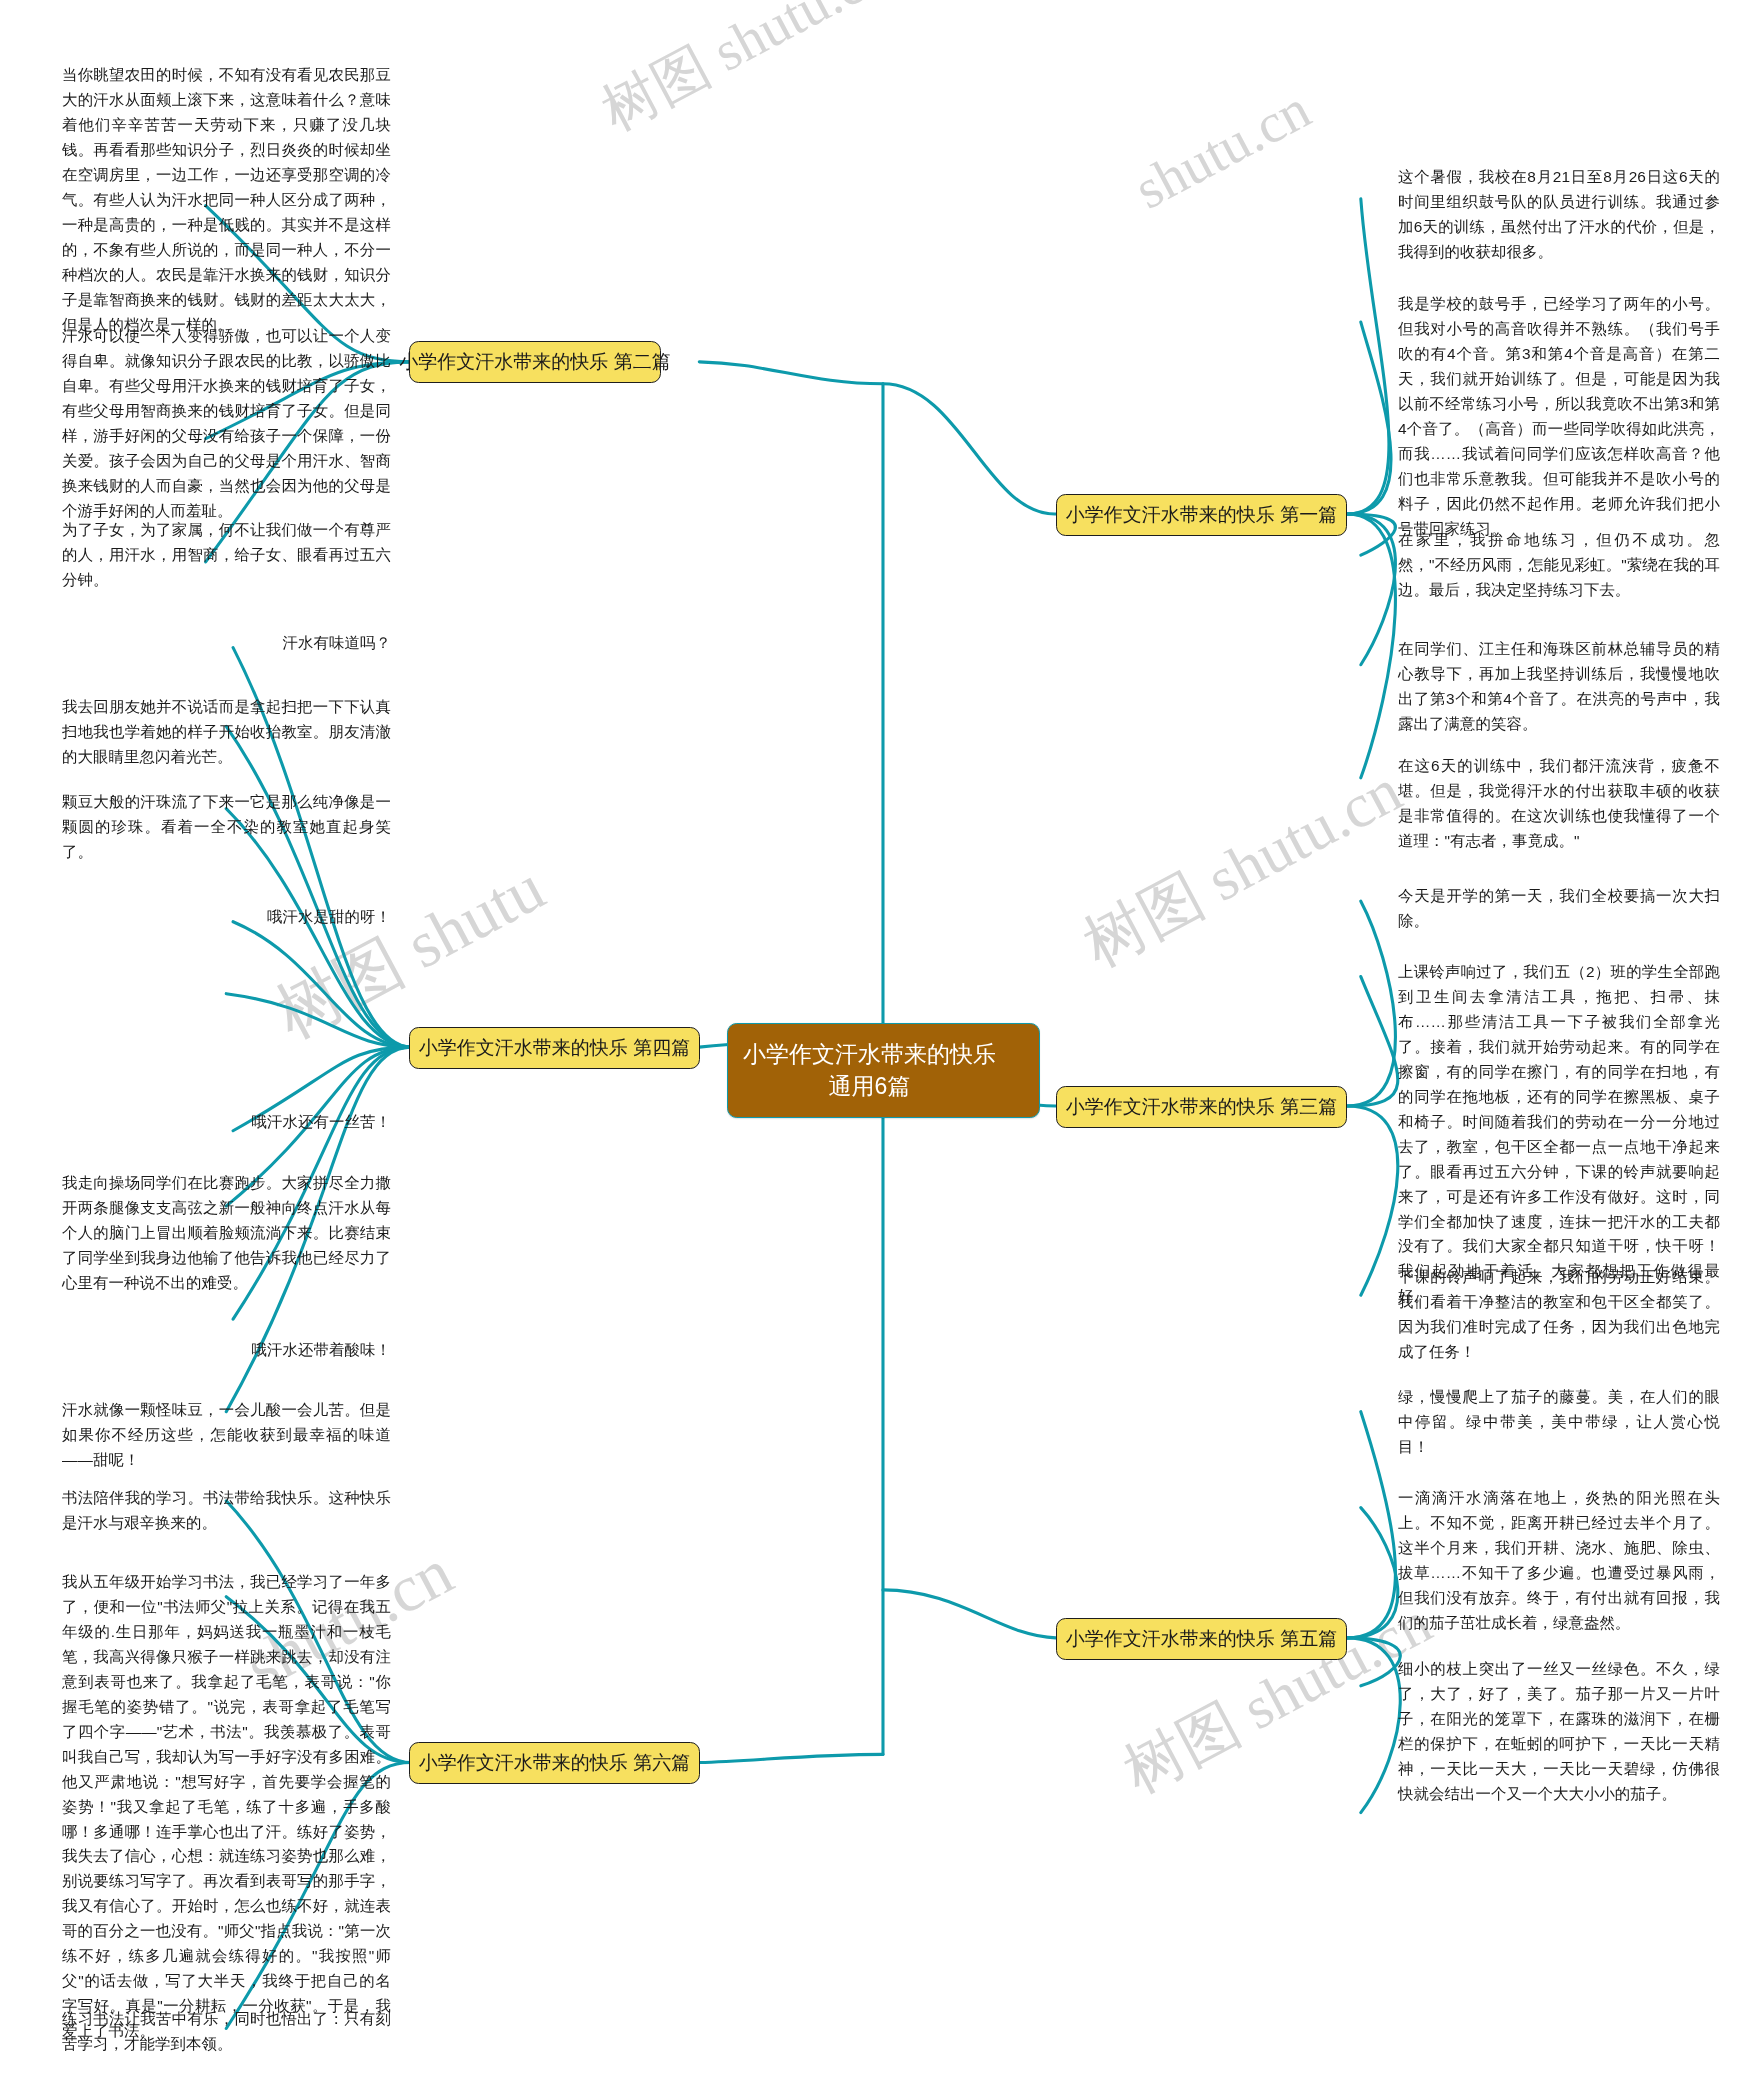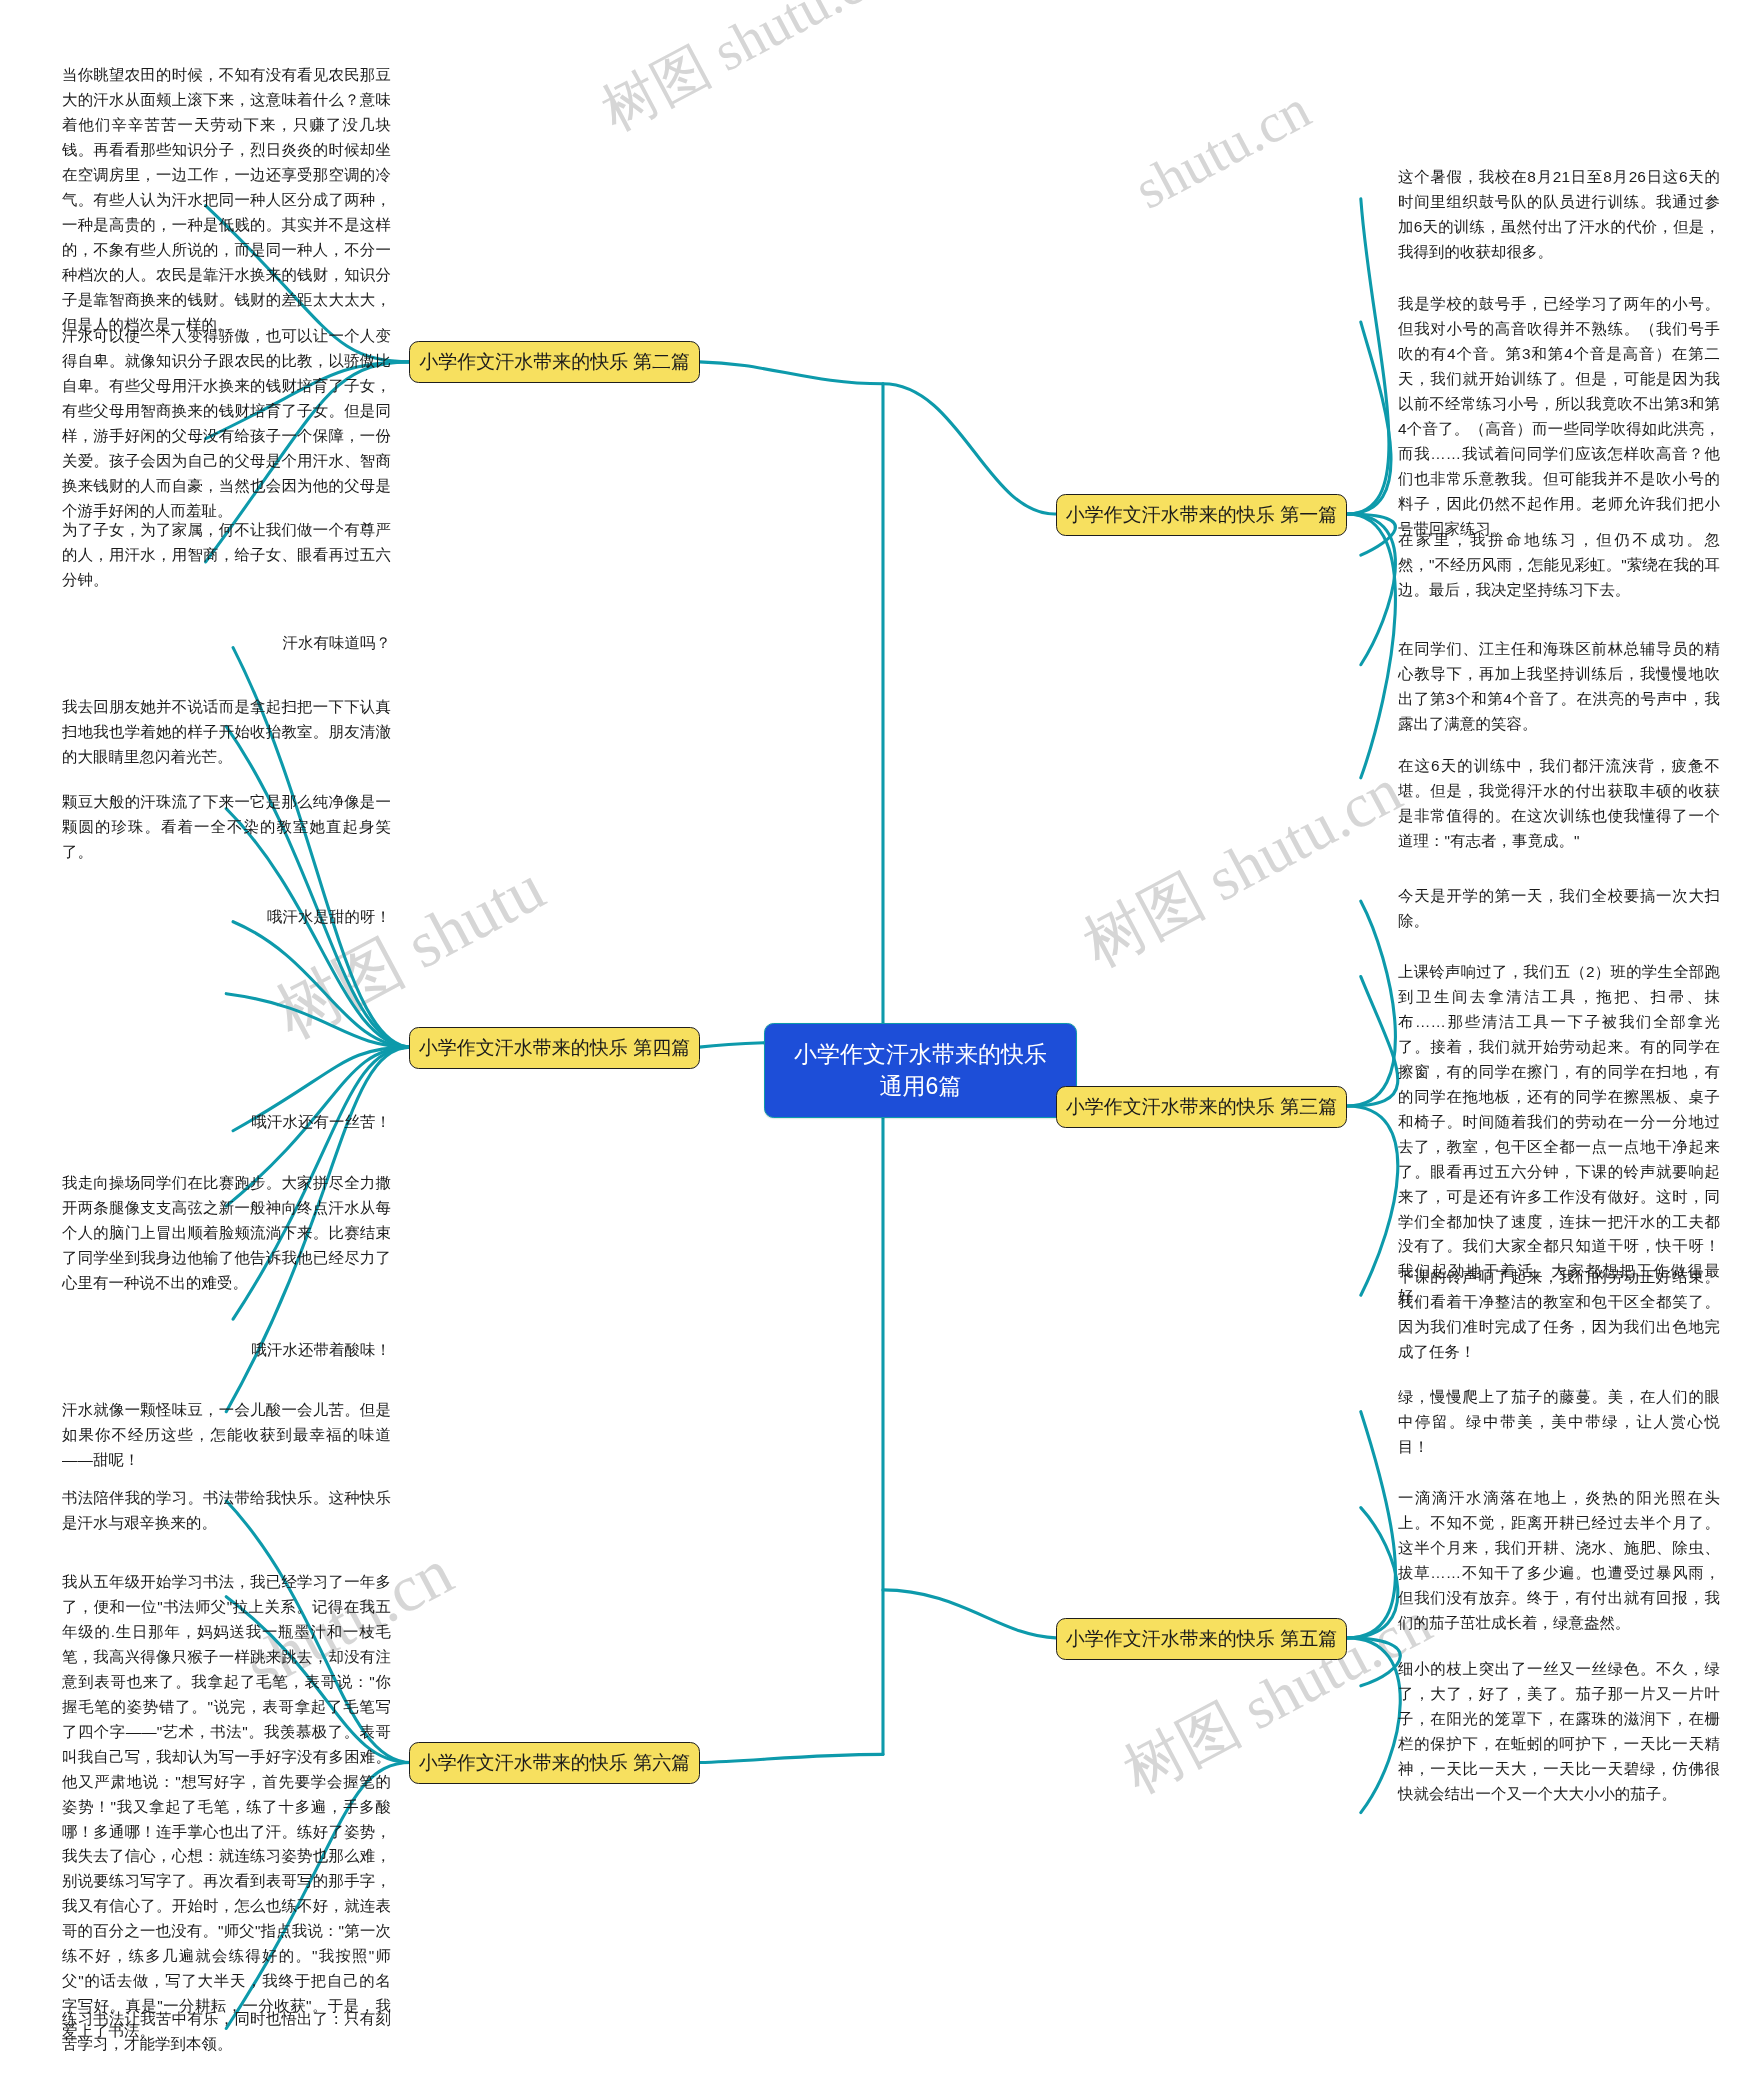--- a/index.html
+++ b/index.html
@@ -40,33 +40,32 @@
     left: 0; top: 0;
     width: 1755px; height: 2097px;
     z-index: 2;
     pointer-events: none;
   }
 
   
   .node-root {
     position: absolute;
     z-index: 6;
-    background: #1d4ed8;
+    background: #a16207;
     color: #ffffff;
     border-radius: 9.6px;
     border: 1.4px solid #0d9aab;
     display: flex;
     align-items: center;
-    justify-content: center;
+    justify-content: flex-start;
     text-align: center;
     font-size: 23px;
     line-height: 1.35;
     padding: 9.6px 15px;
     box-shadow: 0 0.7px 1.4px rgba(0,0,0,.12);
-    margin-left: 37px;
   }
 
   .node-branch {
     position: absolute;
     z-index: 6;
     background: #f7e05f;
     color: #1b1b1b;
     border: 1.7px solid #1e1e1e;
     border-radius: 9.6px;
     display: flex;
@@ -161,21 +160,21 @@
     </g>
   </svg>
 
   <div class="node-root" style="left:727px; top:1023px; width:313px; height:95px;">
     <div>
       <div>小学作文汗水带来的快乐</div>
       <div>通用6篇</div>
     </div>
   </div>
 
-  <div class="node-branch" style="left:409px; top:341px; width:291px;font-family:Liberation Serif, serif;">小学作文汗水带来的快乐 第二篇</div>
+  <div class="node-branch" style="left:409px; top:341px; width:252px;">小学作文汗水带来的快乐 第二篇</div>
 
   <div class="node-branch" style="left:1056px; top:494px; width:291px;">小学作文汗水带来的快乐 第一篇</div>
 
   <div class="node-branch" style="left:409px; top:1027px; width:291px;">小学作文汗水带来的快乐 第四篇</div>
 
   <div class="node-branch" style="left:1056px; top:1086px; width:291px;">小学作文汗水带来的快乐 第三篇</div>
 
   <div class="node-branch" style="left:1056px; top:1618px; width:291px;">小学作文汗水带来的快乐 第五篇</div>
 
   <div class="node-branch" style="left:409px; top:1742px; width:291px;">小学作文汗水带来的快乐 第六篇</div>

